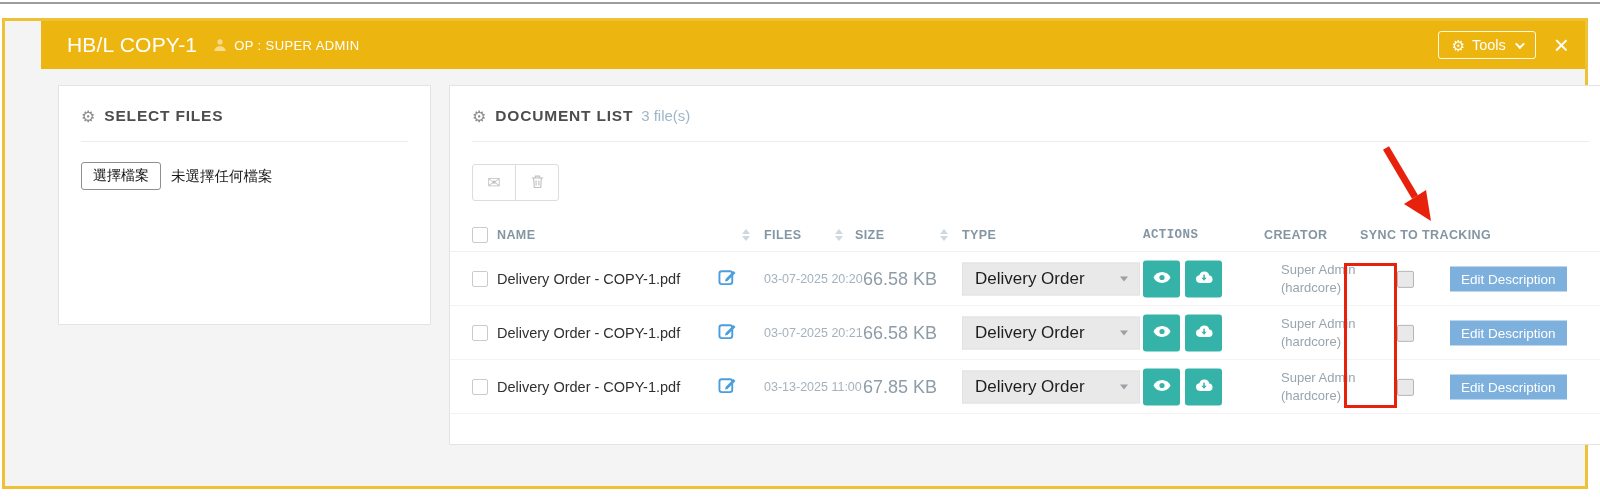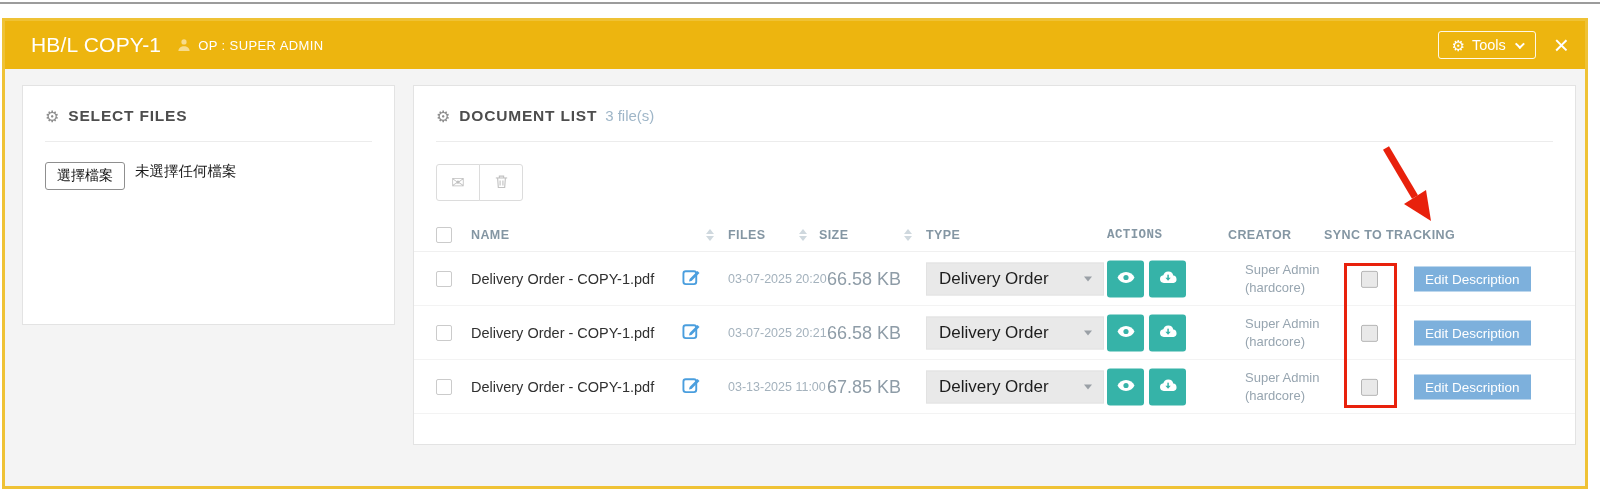--- a/index.html
+++ b/index.html
@@ -5,21 +5,21 @@
   * { margin:0; padding:0; box-sizing:border-box; }
   html,body { width:1600px; height:498px; background:#ffffff; overflow:hidden;
               font-family:"Liberation Sans", sans-serif; position:relative; }
 
   
   .top-strip { position:absolute; top:0; left:0; width:1600px; height:18px; background:#fff; }
   .top-strip::before { content:''; position:absolute; top:2px; left:0; right:0; height:2px; background:#9c9c9c; }
 
   
   .modal { position:absolute; left:2px; top:18px; width:1586px; height:471px;
-           border:3px solid #efc235; background:#f4f4f4; }
+           border:3px solid #efc235; background:#f4f4f4;padding-left:36px; }
   .modal-header { height:48px; background:#edb50f; display:flex; align-items:center;
                   justify-content:space-between; padding:0 16px 0 26px; }
   .header-left { display:flex; align-items:center; }
   .modal-title { color:#fff; font-size:21px; font-weight:500; letter-spacing:0.2px; }
   .user-icon { margin:0 7px 0 16px; display:inline-flex; }
   .operator { color:#fff; font-size:13px; font-weight:400; letter-spacing:0.4px; }
   .header-right { display:flex; align-items:center; }
   .tools-btn { display:flex; align-items:center; gap:7px; background:transparent;
                border:1px solid rgba(255,255,255,0.9); border-radius:3px; color:#fff;
                font-family:inherit; font-size:14.5px; padding:5px 13px; cursor:pointer; }
@@ -36,40 +36,40 @@
   .panel-title { padding:20px 22px 0; display:flex; align-items:baseline; }
   .panel-title .gear { color:#8d8d8d; font-size:16px; margin-right:9px; position:relative; top:1px; }
   .panel-title .ttl { font-size:15.5px; font-weight:700; color:#4d4d4d; letter-spacing:0.8px; }
   .panel-title .count { font-size:15px; color:#9fb6c8; margin-left:8px; font-weight:400; }
   .divider { border:none; border-top:1px solid #ececec; margin:16px 22px 0; }
 
   
   .dropzone { margin:22px 22px 0; height:97px; border:2px dashed #cfcfcf;
               display:flex; align-items:center; justify-content:center;
               color:#3f3f3f; font-size:15.5px; cursor:pointer; }
-  .file-row { margin:20px 22px 0; display:flex; }
+  .file-row { margin:20px 22px 0; display:flex; align-items:center; }
   .file-btn { font-family:inherit; font-size:14px; color:#111; background:#fff;
               border:1px solid #8f8f8f; border-radius:3px; padding:4px 11px; cursor:pointer; }
   .file-status { margin-left:10px; font-size:14.5px; color:#1a1a1a; }
 
   
   .toolbar { margin:22px 0 0 22px; display:flex; }
   .tb-btn { width:44px; height:37px; background:#fff; border:1px solid #dcdcdc;
             display:flex; align-items:center; justify-content:center; cursor:pointer; }
   .tb-btn + .tb-btn { margin-left:-1px; }
   .tb-btn:first-child { border-radius:3px 0 0 3px; }
   .tb-btn:last-child  { border-radius:0 3px 3px 0; }
   .envelope-glyph { color:#c0c0c0; font-size:16px; line-height:1; }
 
   
   .thead { position:relative; height:34px; margin-top:17px; border-bottom:1px solid #f0f0f0; }
   .trow  { position:relative; height:54px; border-bottom:1px solid #f3f3f3; }
   .cell { position:absolute; top:50%; transform:translateY(-50%); white-space:nowrap; }
   .hlabel { font-size:12.5px; font-weight:700; color:#8496a3; letter-spacing:0.4px; }
-  .c-check { left:22px; } .c-name { left:57px; } .c-editicon { left:268px; }
+  .c-check { left:22px; } .c-name { left:47px; } .c-editicon { left:268px; }
   .c-sort-date { left:292px; } .c-date { left:314px; }
   .c-sort-size { left:385px; } .c-size { left:405px; }
   .c-sort-type { left:490px; } .c-type { left:512px; }
   .c-actions { left:693px;font-family:Liberation Mono, monospace; } .c-creator-h { left:814px; } .c-creator { left:823px;margin-left:8px; }
   .c-sync-h { left:910px; } .c-sync { left:947px; } .c-desc { left:1000px; }
 
   .cbx { display:inline-block; width:16px; height:16px; background:#fff;
          border:1px solid #cbcbcb; border-radius:2px; cursor:pointer; vertical-align:middle; }
   .cbx.gray { width:17px; height:17px; background:#e9e9e9; border-color:#b5b5b5; }
 

